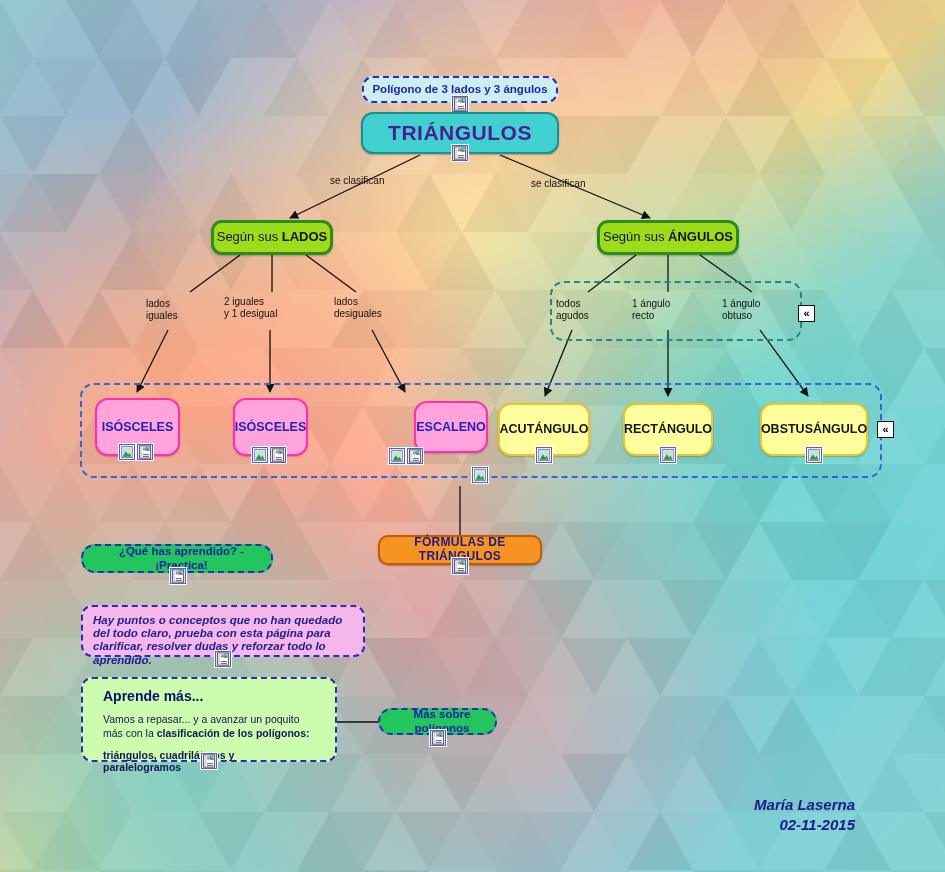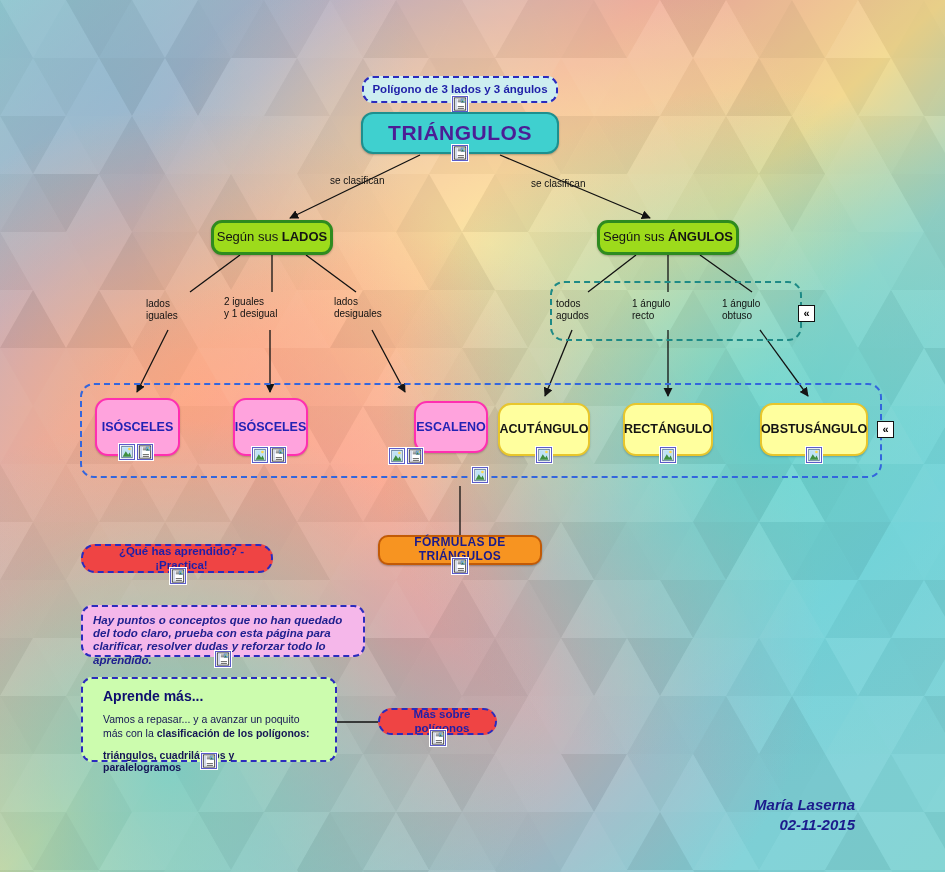--- a/index.html
+++ b/index.html
@@ -55,21 +55,21 @@
     background:#f5b7ea;border:2px dashed #2b2bbe;border-radius:11px;
     color:#20208f;font-size:11.5px;font-style:italic;font-weight:bold;
     text-align:left;padding:7px 10px;align-items:flex-start;
   }
   .nb-dash-green{
     background:#ccfcae;border:2px dashed #2b2bbe;border-radius:11px;
     color:#141480;font-size:11px;text-align:left;padding:9px 20px;
     align-items:flex-start;flex-direction:column;justify-content:flex-start;
   }
   .nb-dash-cyan{
-    background:#ef4444;border:2px dashed #2b2bbe;border-radius:14px;
+    background:#22c55e;border:2px dashed #2b2bbe;border-radius:14px;
     color:#1f1fa8;font-weight:bold;font-size:11.5px;padding-left:9px;
   }
 
   .aprende-title{font-size:14px;font-weight:bold;color:#0d0d6e;margin-bottom:8px;}
   .aprende-body{font-size:10.5px;color:#141455;line-height:1.35;}
   .aprende-body b{font-weight:bold;}
   .aprende-foot{font-size:10.5px;font-weight:bold;color:#141455;margin-top:9px;}
 
   
   .cont{position:absolute;box-sizing:border-box;border-radius:14px;}

